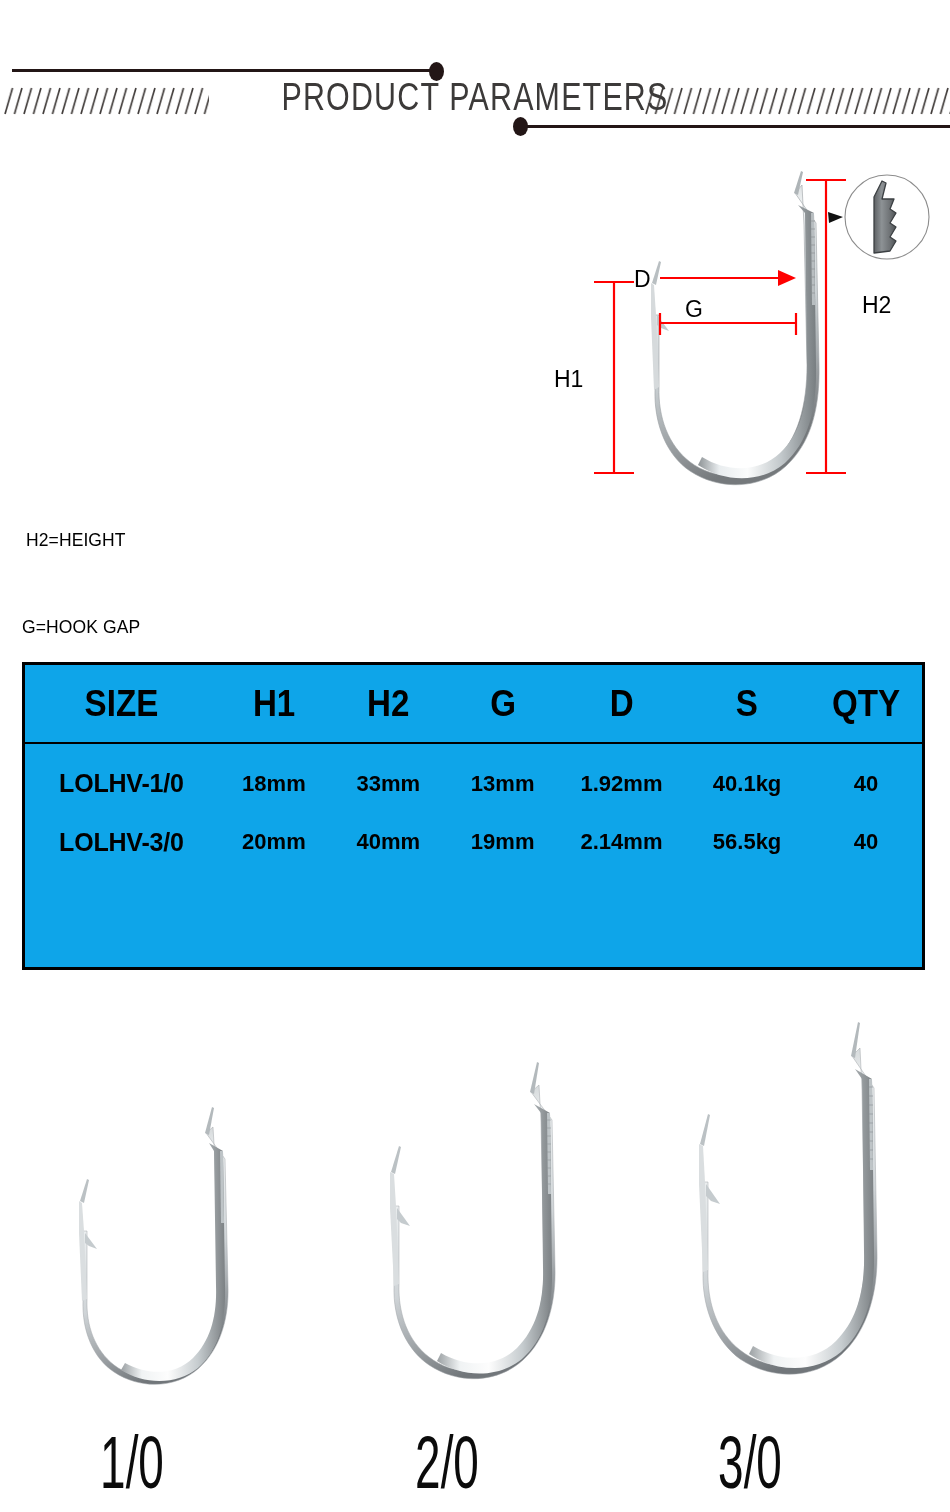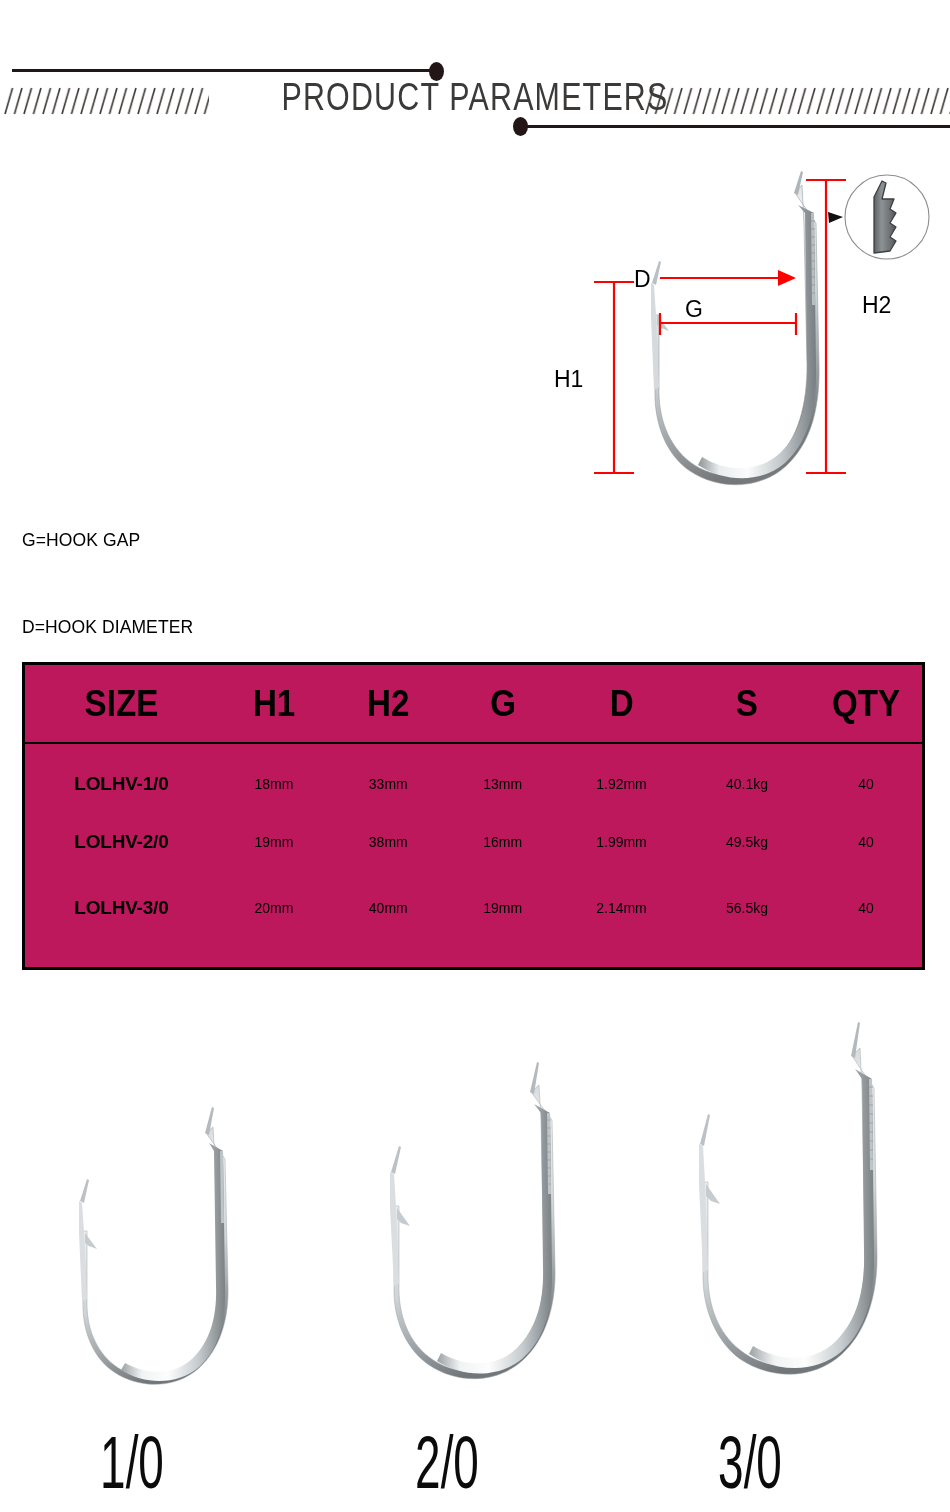--- a/index.html
+++ b/index.html
@@ -44,34 +44,34 @@
   .legend {
     position:absolute; left:22px; top:468px; width:320px;
     font-size:17.5px; line-height:29px; color:#000; white-space:pre;
   }
   .legend div { letter-spacing:0.1px; }
   .legend .ind { padding-left:4px; }
 
   
   .table-wrap {
     position:absolute; left:22px; top:662px; width:903px; height:308px;
-    border:3px solid #000; background:#be185d;
+    border:3px solid #000; background:#0ea5e9;
   }
   table { width:100%; border-collapse:collapse; table-layout:fixed; }
   thead th {
     border-bottom:2px solid #000;
     font-size:36px; font-weight:700; height:78px;
     text-align:center; vertical-align:middle;
     transform:scaleX(0.92); letter-spacing:0px;
   }
   tbody td {
     height:66px; text-align:center; vertical-align:middle;
-    font-size:14px; font-weight:400;
-  }
-  tbody td.size-cell { font-size:19px; font-weight:700; letter-spacing:-0.2px; }
+    font-size:22px; font-weight:700;
+  }
+  tbody td.size-cell { font-size:25px; font-weight:700; letter-spacing:-0.2px; }
   tbody tr:first-child td { padding-top:14px; }
   col.c-size { width:21.5%; }
   col.c-h1   { width:12.5%; }
   col.c-h2   { width:13%; }
   col.c-g    { width:12.5%; }
   col.c-d    { width:14%; }
   col.c-s    { width:14%; }
   col.c-qty  { width:12.5%; }
 
   
@@ -214,20 +214,21 @@
 
       <path d="M344,88 L344,32 L352,16 L356,18 L352,34 L364,34
                L360,44 L366,48 L360,58 L366,62 L360,72 L366,76 L360,86 Z" fill="url(#insetG)" stroke="#3c4043" stroke-width="1.3" stroke-linejoin="round"></path>
 
       <polygon points="313,52 298,47 299,58" fill="#111"></polygon>
     </g>
   </svg>
 </div>
 
 <div class="legend">
+  <div class="ind">H2=HEIGHT</div>
   <div>G=HOOK GAP</div>
   <div>D=HOOK DIAMETER</div>
   <div>S=STRENGTH</div>
 </div>
 
 <div class="table-wrap">
   <table>
     <colgroup>
       <col class="c-size">
         <col class="c-h1">
@@ -252,29 +253,20 @@
       <tr>
         <td class="size-cell">LOLHV-1/0</td>
         <td>18mm</td>
         <td>33mm</td>
         <td>13mm</td>
         <td>1.92mm</td>
         <td>40.1kg</td>
         <td>40</td>
       </tr>
       <tr>
-        <td class="size-cell">LOLHV-2/0</td>
-        <td>19mm</td>
-        <td>38mm</td>
-        <td>16mm</td>
-        <td>1.99mm</td>
-        <td>49.5kg</td>
-        <td>40</td>
-      </tr>
-      <tr>
         <td class="size-cell">LOLHV-3/0</td>
         <td>20mm</td>
         <td>40mm</td>
         <td>19mm</td>
         <td>2.14mm</td>
         <td>56.5kg</td>
         <td>40</td>
       </tr>
     </tbody>
   </table>

